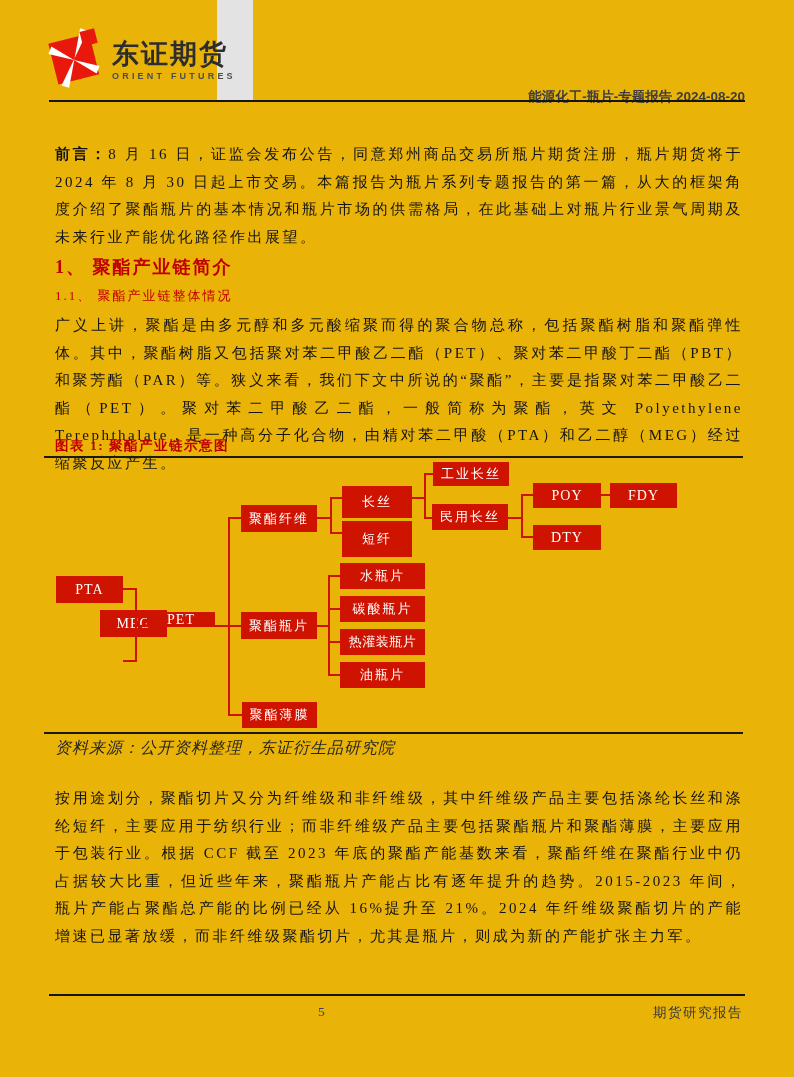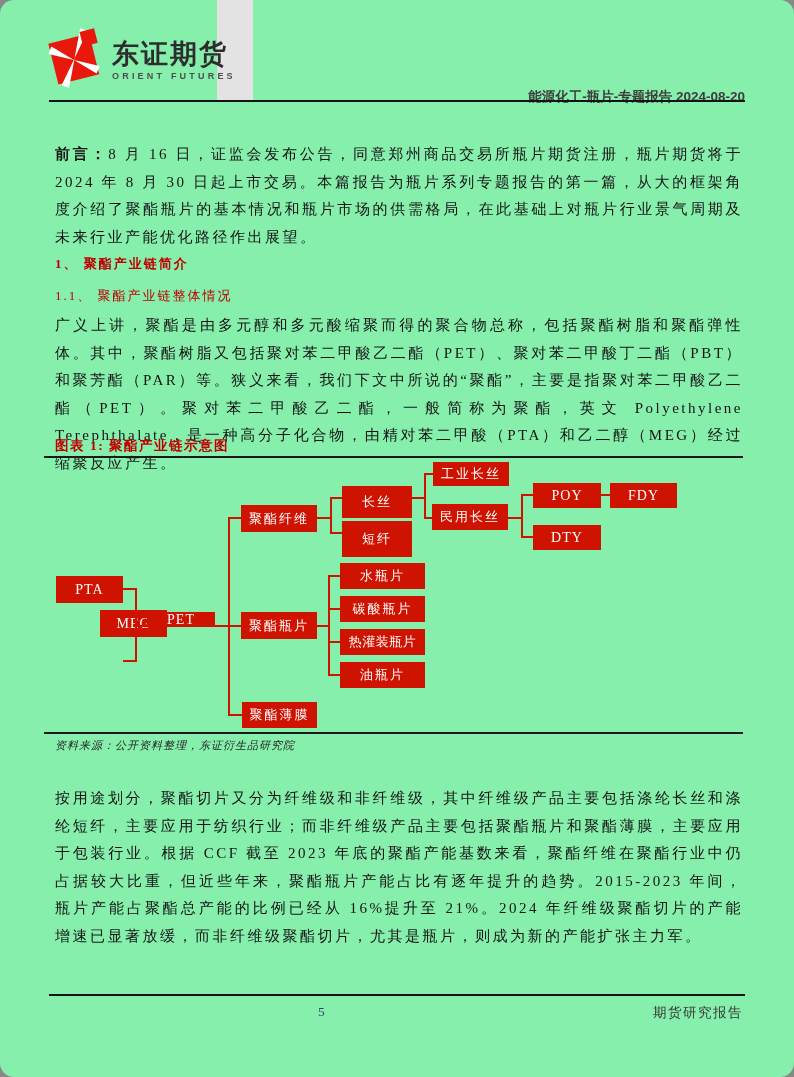--- a/index.html
+++ b/index.html
@@ -1,39 +1,39 @@
 <!DOCTYPE html>
 <html><head>
 <meta charset="utf-8">
 <style>
   html,body{margin:0;padding:0;background:#888;}
-  .page{position:relative;width:794px;height:1077px;background:#86efac;margin:0 auto;
-        font-family:"Liberation Serif","DejaVu Serif",serif;overflow:hidden;border-radius:14px;}
+  .page{position:relative;width:794px;height:1077px;background:#eab308;margin:0 auto;
+        font-family:"Liberation Serif","DejaVu Serif",serif;overflow:hidden;}
   
   .gray-bar{position:absolute;left:217px;top:0;width:36px;height:100px;background:#e3e3e3;}
   .logo{position:absolute;left:48px;top:28px;display:flex;align-items:center;gap:12px;}
   .brand{display:flex;flex-direction:column;}
   .brand-cn{font-family:"Liberation Sans","DejaVu Sans",sans-serif;font-weight:bold;
             font-size:27px;color:#2d2d2d;letter-spacing:2px;line-height:30px;}
   .brand-en{font-family:"Liberation Sans","DejaVu Sans",sans-serif;font-weight:bold;
             font-size:9px;color:#4d4d4d;letter-spacing:3.2px;margin-top:2px;}
   .report-label{position:absolute;right:49px;top:80px;font-size:13.5px;font-weight:bold;
             color:#3d3d3d;font-family:"Liberation Sans","DejaVu Sans",sans-serif;margin-top:8px;}
   .rule{position:absolute;height:2px;background:#141414;}
   .rule.header{left:49px;top:100px;width:696px;}
   
   .para{position:absolute;left:55px;width:688px;font-size:15px;line-height:27.5px;
         color:#141414;text-align:justify;letter-spacing:2.5px;}
   .para b{letter-spacing:2.5px;}
-  .h1{position:absolute;left:55px;top:255px;font-size:13px;font-weight:bold;color:#c00000;letter-spacing:2px;text-align:right;}
+  .h1{position:absolute;left:55px;top:255px;font-size:18px;font-weight:bold;color:#c00000;letter-spacing:2px;text-align:right;}
   .h2{position:absolute;left:55px;top:287px;font-size:13px;font-weight:normal;color:#c00000;letter-spacing:2px;}
   .fig-caption{position:absolute;left:55px;top:437px;font-size:13.5px;font-weight:bold;color:#c00000;letter-spacing:1.5px;}
   .rule.caption{left:44px;top:456px;width:699px;background:#1a1a1a;}
   .rule.figure-bottom{left:44px;top:732px;width:699px;background:#1a1a1a;}
-  .source-note{position:absolute;left:55px;top:738px;font-size:11px;font-style:italic;
+  .source-note{position:absolute;left:55px;top:738px;font-size:16px;font-style:italic;
         color:#262626;letter-spacing:1px;}
   
   .node{position:absolute;background:#ce1300;color:#ffffff;display:flex;align-items:center;
         justify-content:center;font-size:13px;letter-spacing:2px;}
   .node.en{font-size:14px;letter-spacing:1px;}
   .cline{position:absolute;background:#ce1300;}
   
   .rule.footer{left:49px;top:994px;width:696px;}
   .page-num{position:absolute;left:318px;top:1004px;font-size:13.5px;color:#36436b;}
   .footer-label{position:absolute;right:51px;top:1004px;font-size:13.5px;color:#3a3a3a;letter-spacing:1.5px;}

